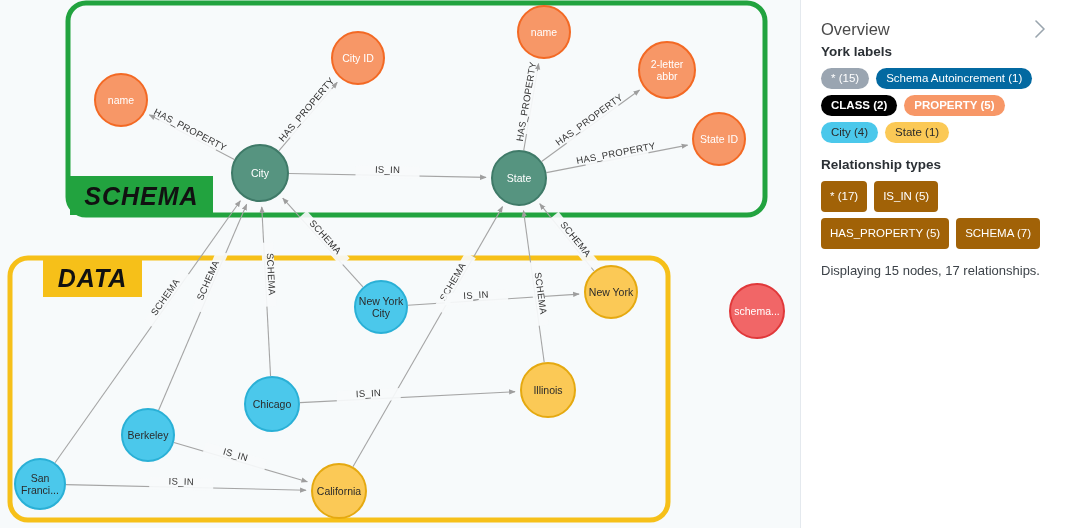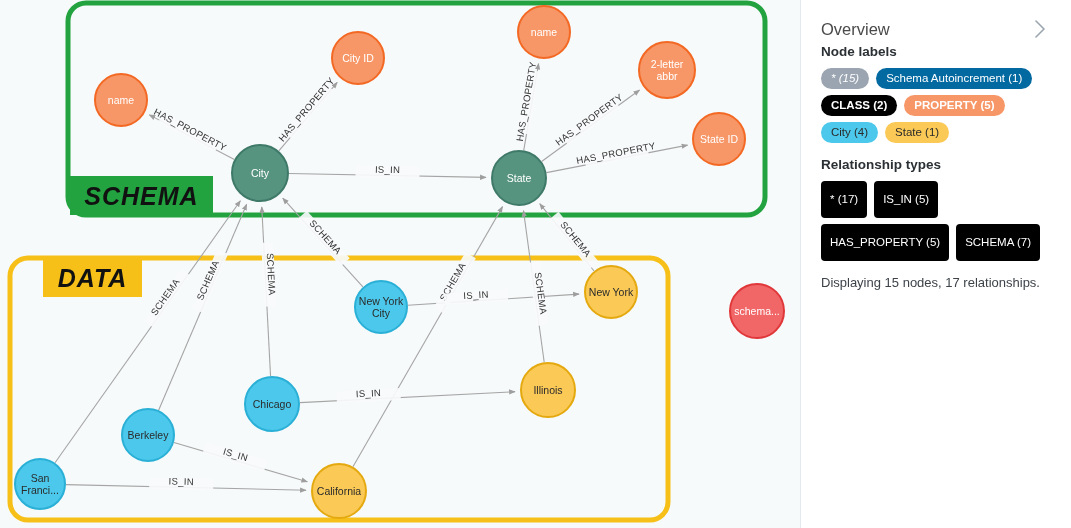--- a/index.html
+++ b/index.html
@@ -93,27 +93,27 @@
     padding: 0 10px;
     border-radius: 11px;
     font-size: 11.5px;
     white-space: nowrap;
     cursor: pointer;
     line-height: 1;
   }
   .rel-pill {
     display: inline-flex;
     align-items: center;
-    height: 37px;
+    height: 31px;
     padding: 0 9px;
     border-radius: 4px;
     font-size: 11.5px;
     white-space: nowrap;
     cursor: pointer;
-    background: #000000;
+    background: #a16207;
     color: #ffffff;
     line-height: 1;
   }
   #display-status {
     font-size: 13px;
     color: #3d4349;
     margin-top: 14px;
   }
 </style>
 </head>
@@ -265,23 +265,23 @@
 
     <div id="sidebar-header">
       <div id="sidebar-title">Overview</div>
       <div id="collapse-btn">
         <svg width="12" height="18" viewBox="0 0 12 18" aria-hidden="true">
           <path d="M2 1 L10 9 L2 17" fill="none" stroke="#9aa5ae" stroke-width="1.6" stroke-linecap="round" stroke-linejoin="round"></path>
         </svg>
       </div>
     </div>
 
-    <div class="section-title">Node labels</div>
+    <div class="section-title">York labels</div>
     <div class="pill-row" id="node-label-pills">
-        <div class="pill" style="background: rgb(154, 165, 177); color: rgb(255, 255, 255); font-style: italic;">* (15)</div>
+        <div class="pill" style="background: rgb(154, 165, 177); color: rgb(255, 255, 255);">* (15)</div>
         <div class="pill" style="background: #0369a1; color: rgb(255, 255, 255);">Schema Autoincrement (1)</div>
         <div class="pill" style="background: #000000; color: rgb(255, 255, 255); font-weight: bold;">CLASS (2)</div>
         <div class="pill" style="background: rgb(247, 151, 103); color: rgb(255, 255, 255); font-weight: bold;">PROPERTY (5)</div>
         <div class="pill" style="background: rgb(75, 200, 235); color: rgb(43, 43, 43);">City (4)</div>
         <div class="pill" style="background: rgb(251, 201, 86); color: rgb(43, 43, 43);">State (1)</div>
       </div>
 
     <div class="section-title">Relationship types</div>
     <div class="pill-row" id="rel-type-pills">
         <div class="rel-pill">* (17)</div>

